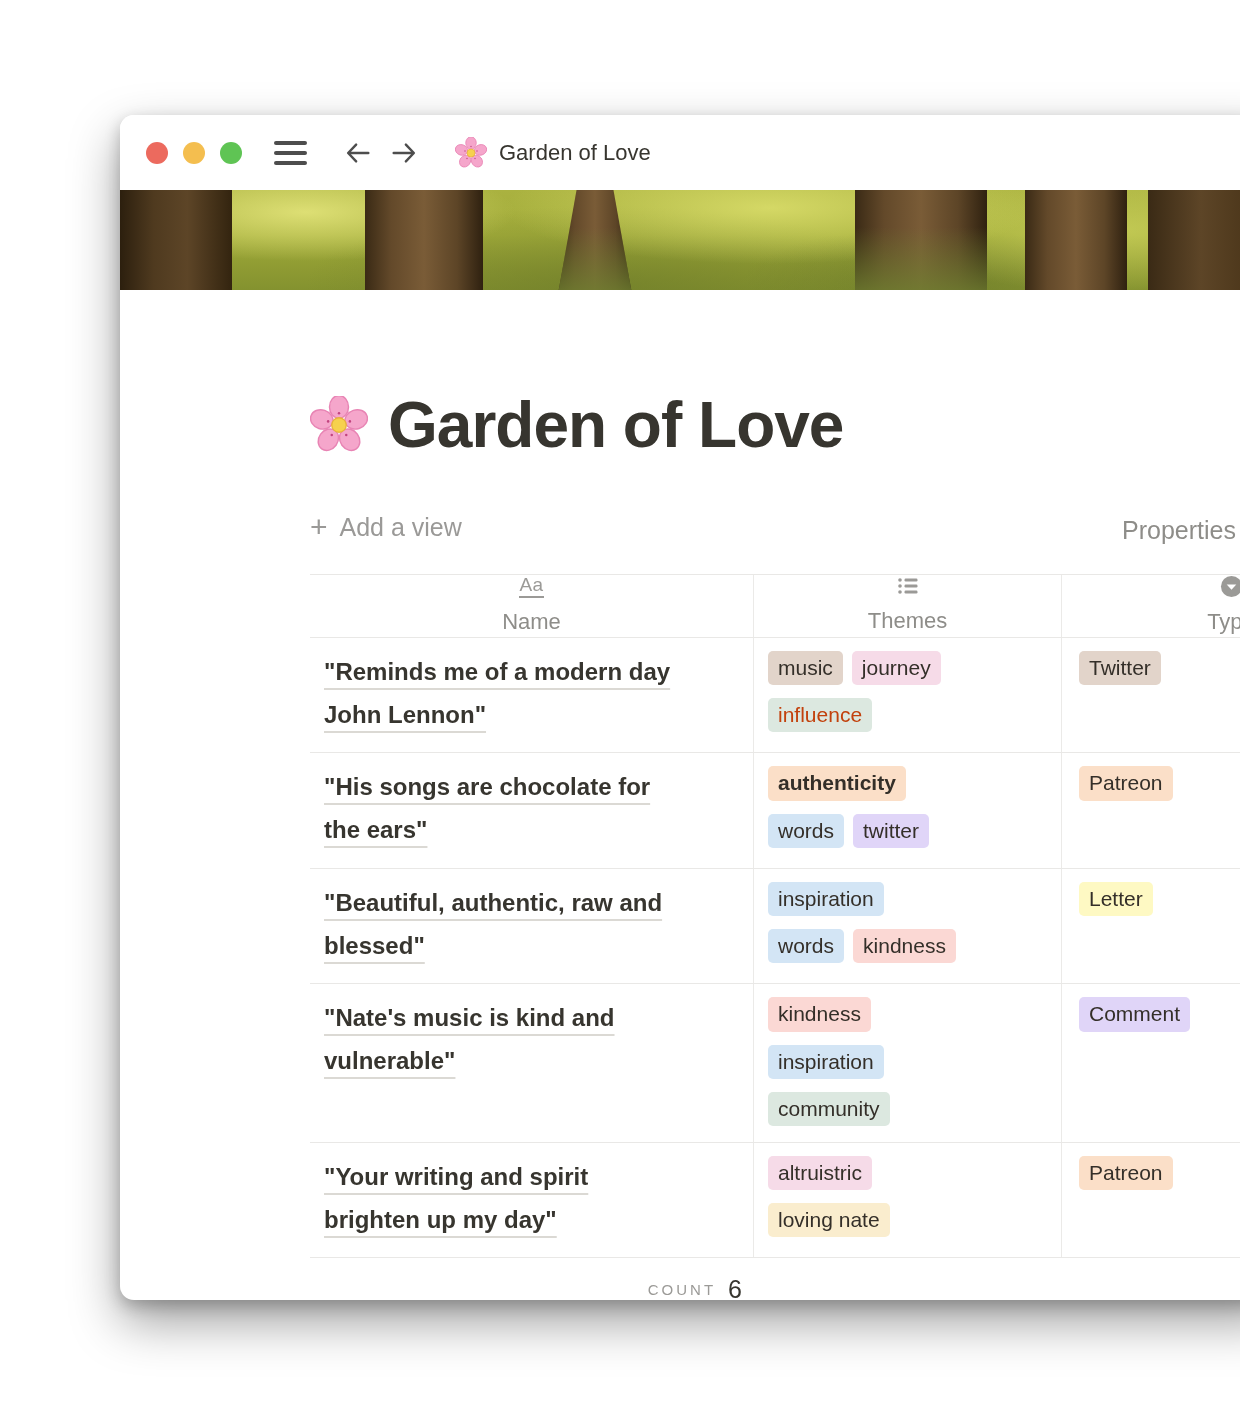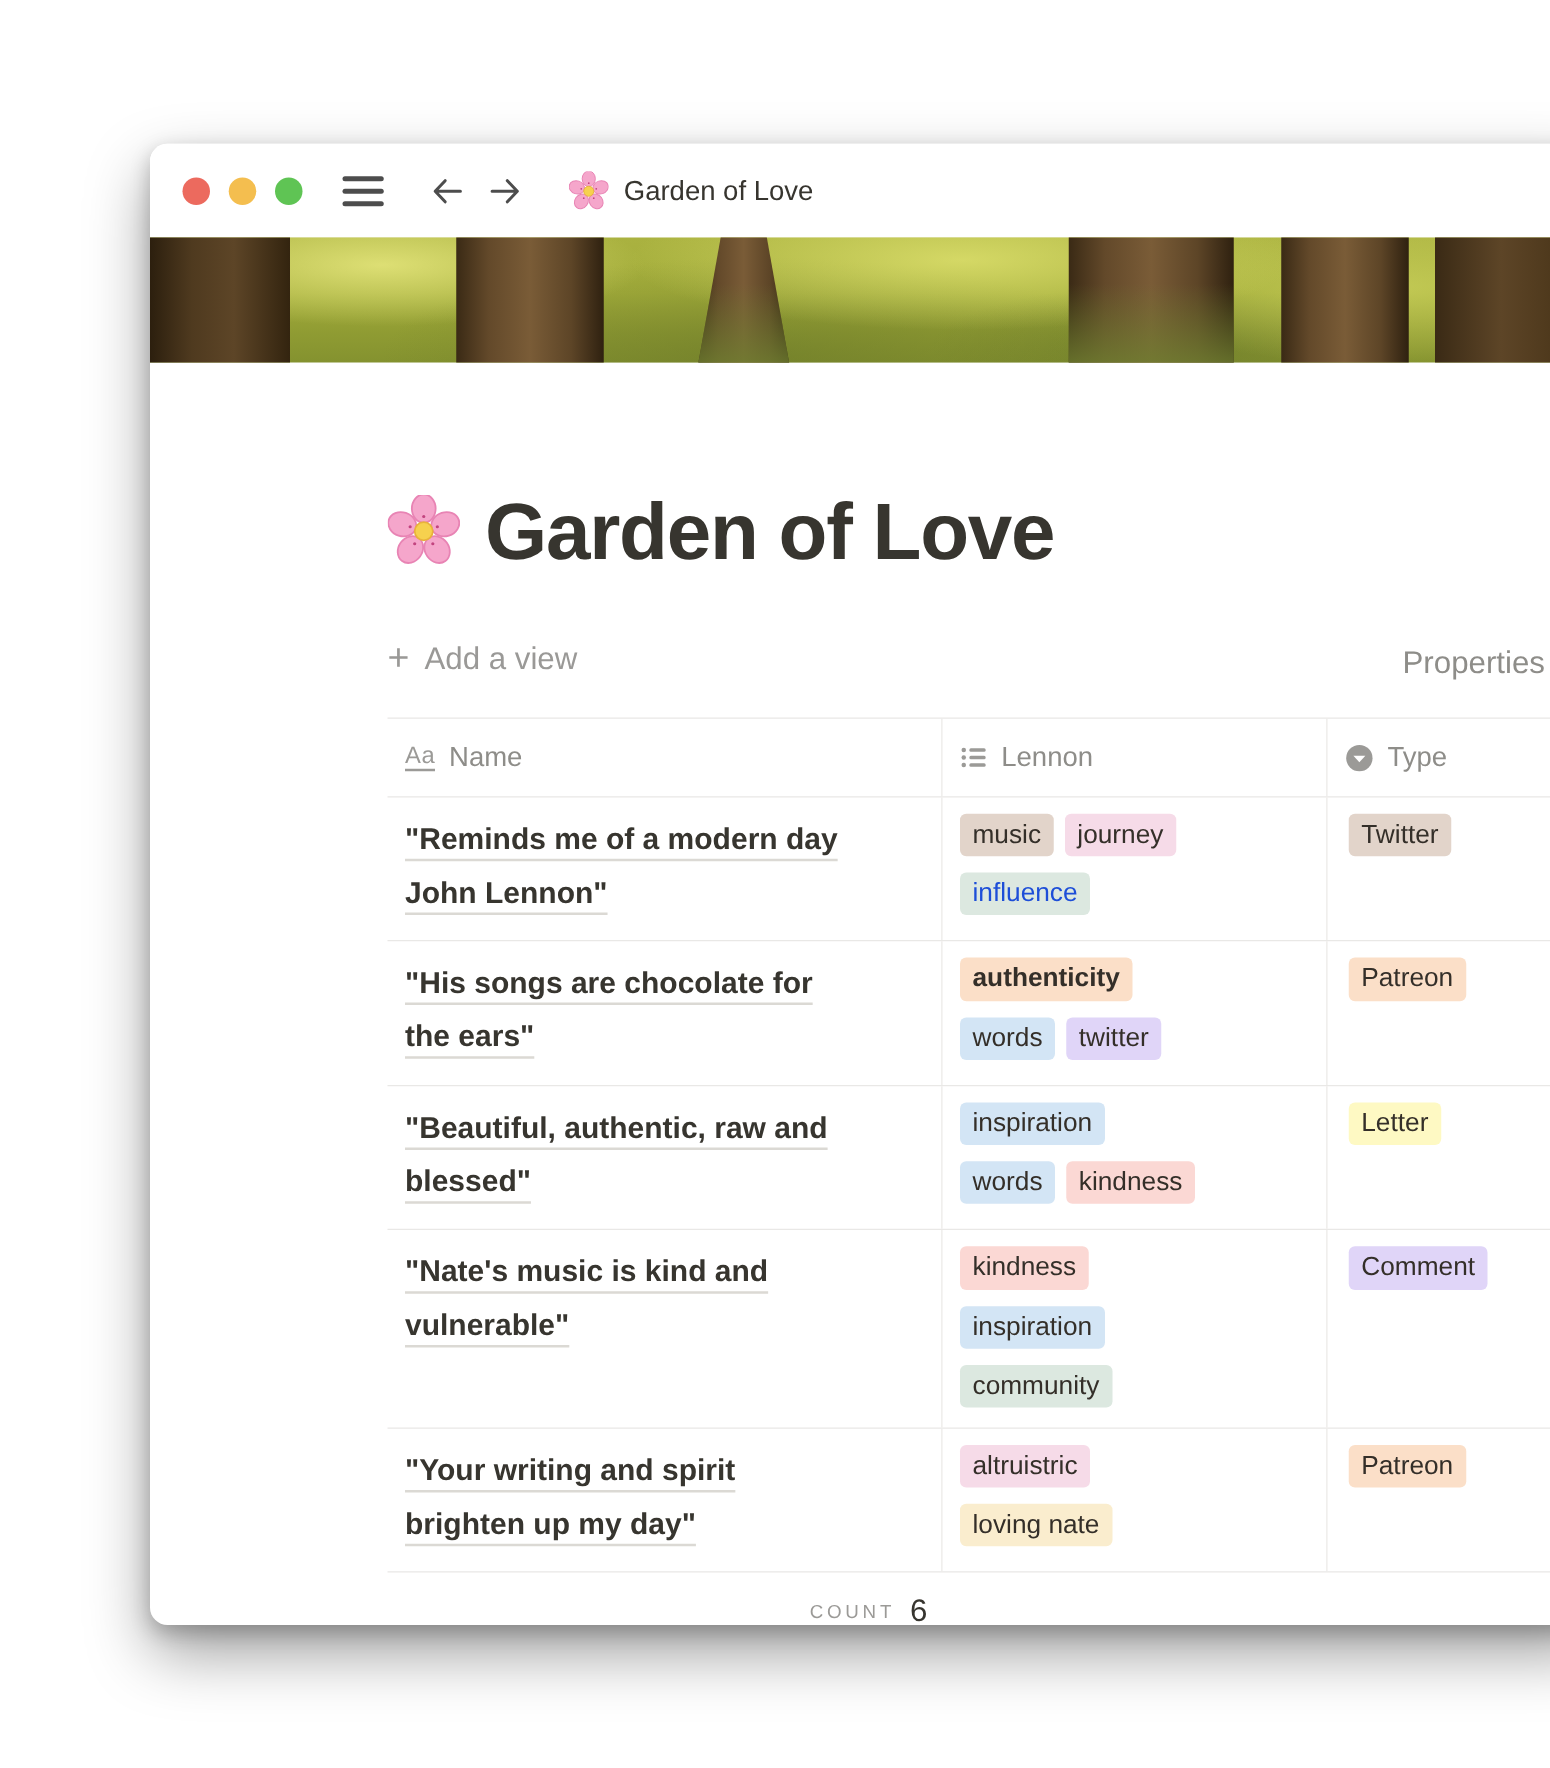--- a/index.html
+++ b/index.html
@@ -65,21 +65,21 @@
 
   .toolbar { position:relative; margin-top:50px; height:40px; }
   .add-view { display:inline-flex; align-items:center; gap:12px; color:#9a9997; font-size:25px; cursor:pointer; }
   .add-view .plus { font-size:30px; font-weight:300; line-height:1; color:#9a9997; }
   .properties-btn { position:absolute; left:812px; top:4px; font-size:25px; color:#8e8d89; white-space:nowrap; cursor:pointer; }
 
   
   .table { margin-top:22px; width:1090px; }
   .thead { display:flex; border-top:1px solid #e9e8e6; border-bottom:1px solid #e9e8e6; height:64px; }
   .th { display:flex; align-items:center; gap:11px; padding:0 14px; color:#8e8d89; font-size:22px; }
-  .th, .cell { border-right:1px solid #ebeae8; }
+  .th, .cell { border-right:1px solid #ebeae8;flex-direction:column; }
   .col-name { width:444px; }
   .col-themes { width:308px; }
   .col-type { flex:1; border-right:none !important; }
 
   .aa-icon { font-size:19px; color:#9b9a97; border-bottom:2px solid #9b9a97; line-height:1.05; padding-bottom:1px; letter-spacing:.5px; }
 
   .trow { display:flex; border-bottom:1px solid #e9e8e6; }
   .cell { padding:13px 14px 16px 14px; }
   .name-line { line-height:1.78; white-space:nowrap; }
   .name-text {
@@ -188,21 +188,21 @@
           </div>
           <div class="th col-themes">
             <svg width="22" height="22" viewBox="0 0 22 22">
               <circle cx="3" cy="5" r="1.8" fill="#9b9a97"></circle>
                 <rect x="7.5" y="3.6" width="13" height="2.8" rx="1.2" fill="#9b9a97"></rect>
               <circle cx="3" cy="11" r="1.8" fill="#9b9a97"></circle>
                 <rect x="7.5" y="9.6" width="13" height="2.8" rx="1.2" fill="#9b9a97"></rect>
               <circle cx="3" cy="17" r="1.8" fill="#9b9a97"></circle>
                 <rect x="7.5" y="15.6" width="13" height="2.8" rx="1.2" fill="#9b9a97"></rect>
             </svg>
-            <span>Lennon</span>
+            <span>Themes</span>
           </div>
           <div class="th col-type">
             <svg width="23" height="23" viewBox="0 0 24 24">
               <circle cx="12" cy="12" r="11" fill="#9b9a97"></circle>
               <path d="M7 10 L12 15.5 L17 10 Z" fill="#ffffff"></path>
             </svg>
             <span>Type</span>
           </div>
         </div>
 
@@ -211,21 +211,21 @@
               <div class="cell col-name">
                 <div class="name-line"><span class="name-text">"Reminds me of a modern day</span></div>
                 <div class="name-line"><span class="name-text">John Lennon"</span></div>
               </div>
               <div class="cell col-themes">
                 <div class="tag-line">
                   <span class="tag" style="background: rgb(226, 212, 202); color: rgb(52, 47, 41);">music</span>
                   <span class="tag" style="background: rgb(246, 219, 232); color: rgb(52, 47, 41);">journey</span>
                 </div>
                 <div class="tag-line">
-                  <span class="tag" style="background: rgb(220, 232, 224); color: #1d4ed8;">influence</span>
+                  <span class="tag" style="background: rgb(220, 232, 224); color: #c2410c;">influence</span>
                 </div>
               </div>
               <div class="cell col-type type-cell"><span class="tag" style="background: rgb(226, 212, 202); color: rgb(52, 47, 41);">Twitter</span></div>
             </div>
             <div class="trow">
               <div class="cell col-name">
                 <div class="name-line"><span class="name-text">"His songs are chocolate for</span></div>
                 <div class="name-line"><span class="name-text">the ears"</span></div>
               </div>
               <div class="cell col-themes">

